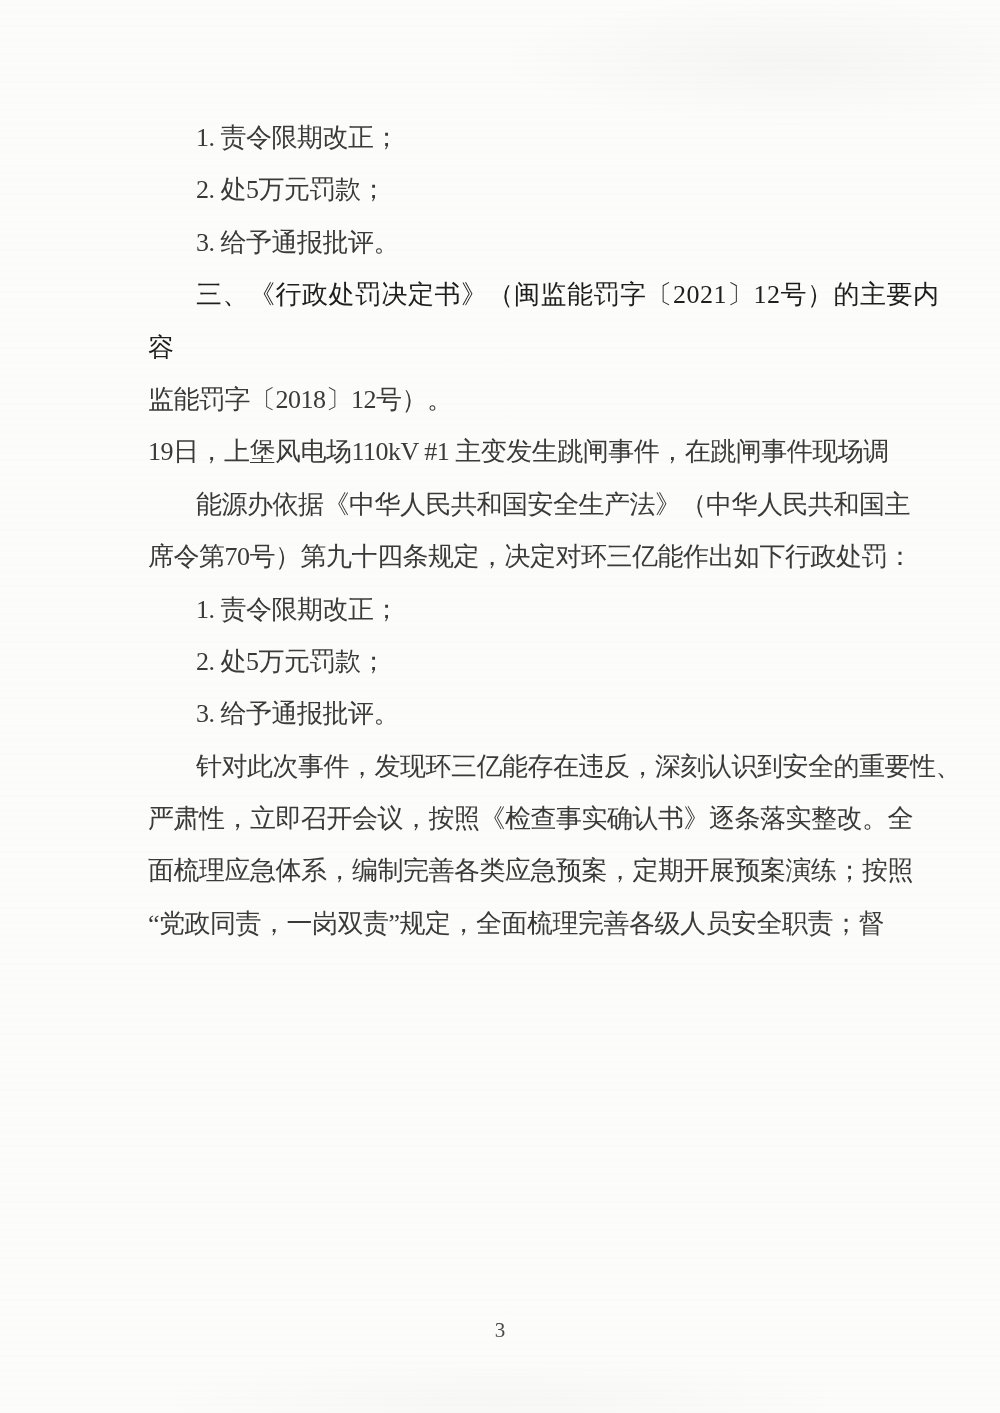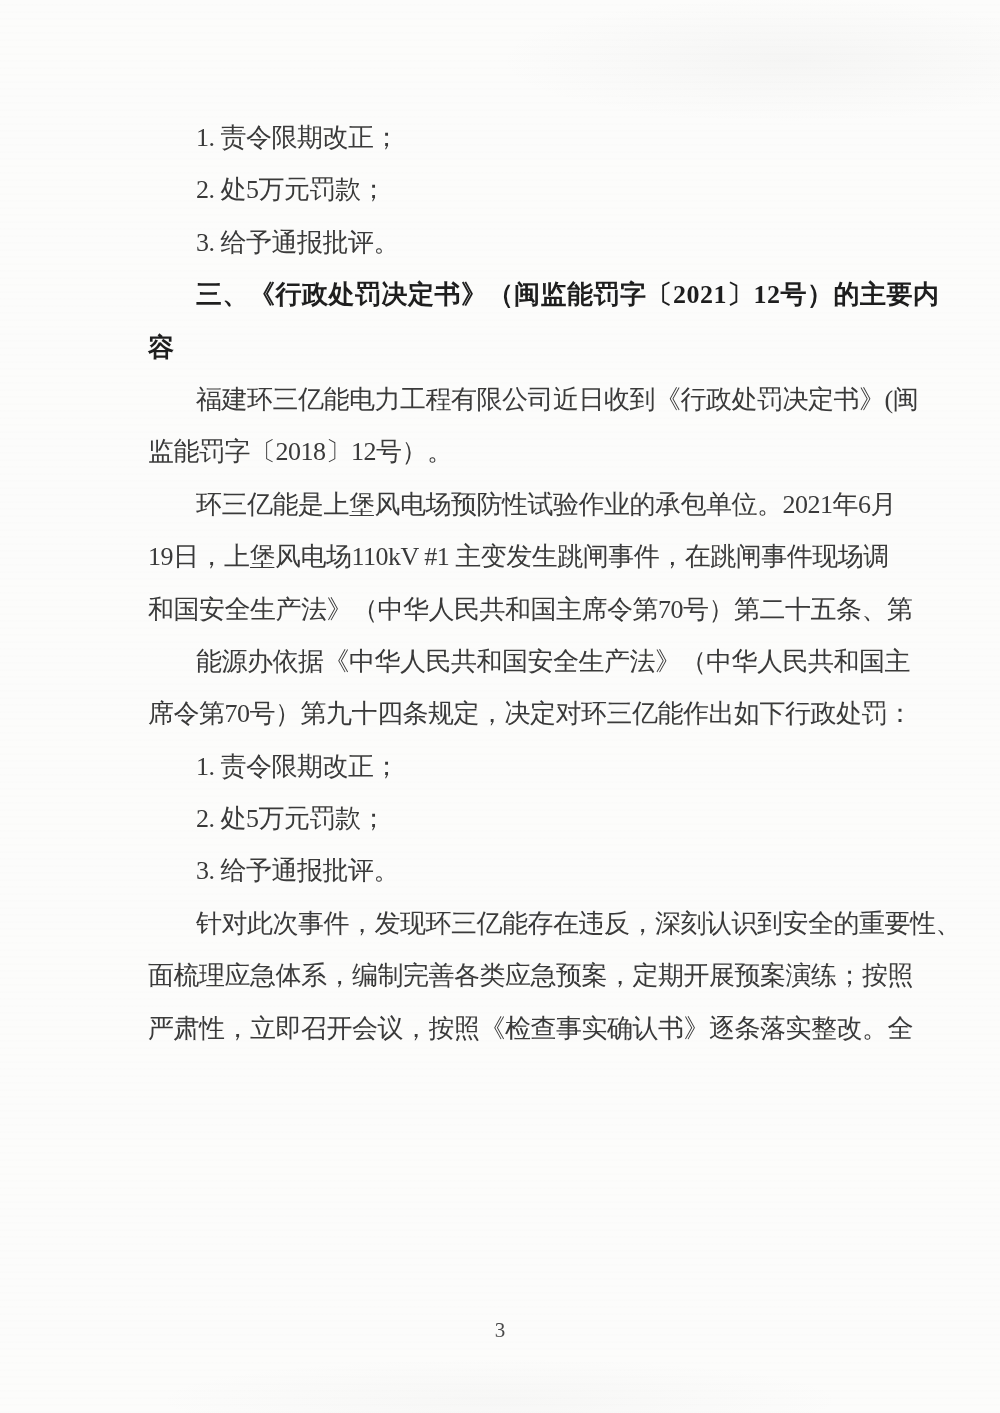--- a/index.html
+++ b/index.html
@@ -46,21 +46,21 @@
     color: var(--ink);
     white-space: nowrap;
     overflow: visible;
   }
   .line.indent,
   .line.heading-indent {
     padding-left: 48px;
   }
   .line.heading-indent,
   .line.heading-flush {
-    font-weight: bold;
+    font-weight: normal;
     color: var(--ink-strong);
     letter-spacing: 0.5px;
   }
   .footer {
     position: absolute;
     top: 1318px;
     left: 0;
     width: 100%;
     text-align: center;
     font-size: 21px;
@@ -70,28 +70,26 @@
 </head>
 <body>
 
 <div class="page">
   <div class="content">
       <div class="line indent">1. 责令限期改正；</div>
       <div class="line indent">2. 处5万元罚款；</div>
       <div class="line indent">3. 给予通报批评。</div>
       <div class="line heading-indent">三、《行政处罚决定书》（闽监能罚字〔2021〕12号）的主要内</div>
       <div class="line heading-flush">容</div>
-      <div class="line indent">福建环三亿能电力工程有限公司近日收到《行政处罚决定书》(闽</div>
       <div class="line flush">监能罚字〔2018〕12号）。</div>
-      <div class="line indent">环三亿能是上堡风电场预防性试验作业的承包单位。2021年6月</div>
       <div class="line flush">19日，上堡风电场110kV #1 主变发生跳闸事件，在跳闸事件现场调</div>
-      <div class="line flush">和国安全生产法》（中华人民共和国主席令第70号）第二十五条、第</div>
       <div class="line indent">能源办依据《中华人民共和国安全生产法》（中华人民共和国主</div>
       <div class="line flush">席令第70号）第九十四条规定，决定对环三亿能作出如下行政处罚：</div>
       <div class="line indent">1. 责令限期改正；</div>
       <div class="line indent">2. 处5万元罚款；</div>
       <div class="line indent">3. 给予通报批评。</div>
       <div class="line indent">针对此次事件，发现环三亿能存在违反，深刻认识到安全的重要性、</div>
+      <div class="line flush">严肃性，立即召开会议，按照《检查事实确认书》逐条落实整改。全</div>
       <div class="line flush">面梳理应急体系，编制完善各类应急预案，定期开展预案演练；按照</div>
-      <div class="line flush">严肃性，立即召开会议，按照《检查事实确认书》逐条落实整改。全</div>
+      <div class="line flush">“党政同责，一岗双责”规定，全面梳理完善各级人员安全职责；督</div>
     </div>
   <div class="footer">3</div>
 </div>
 
 </body></html>

